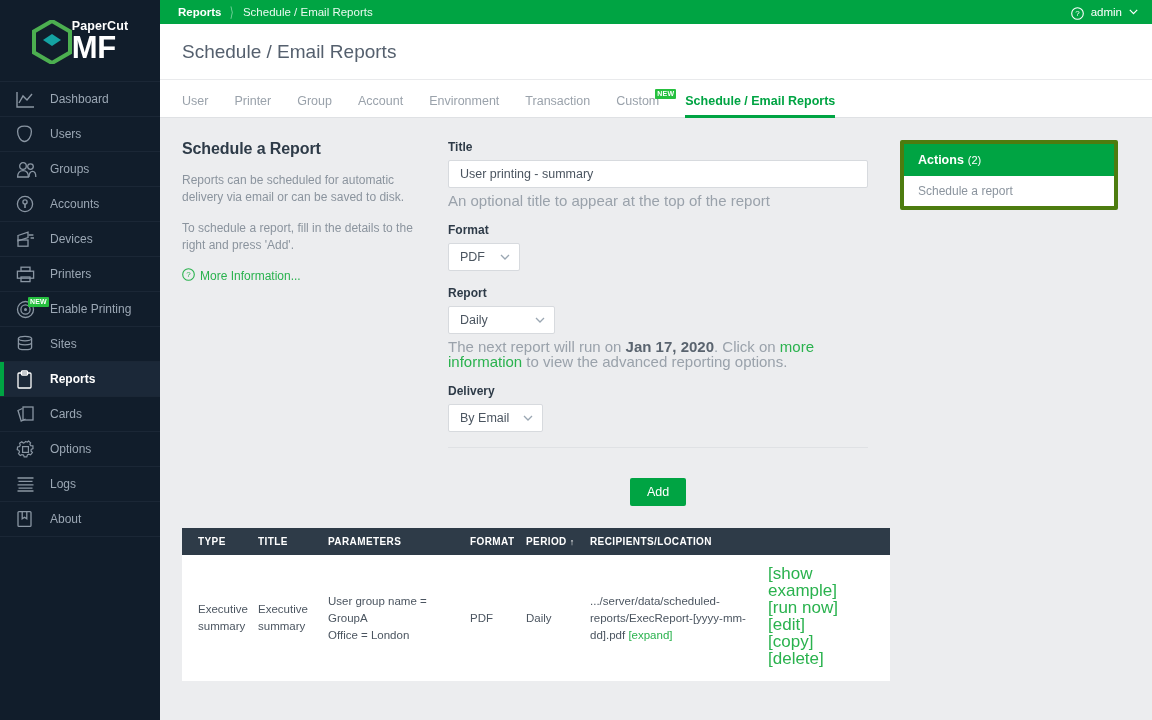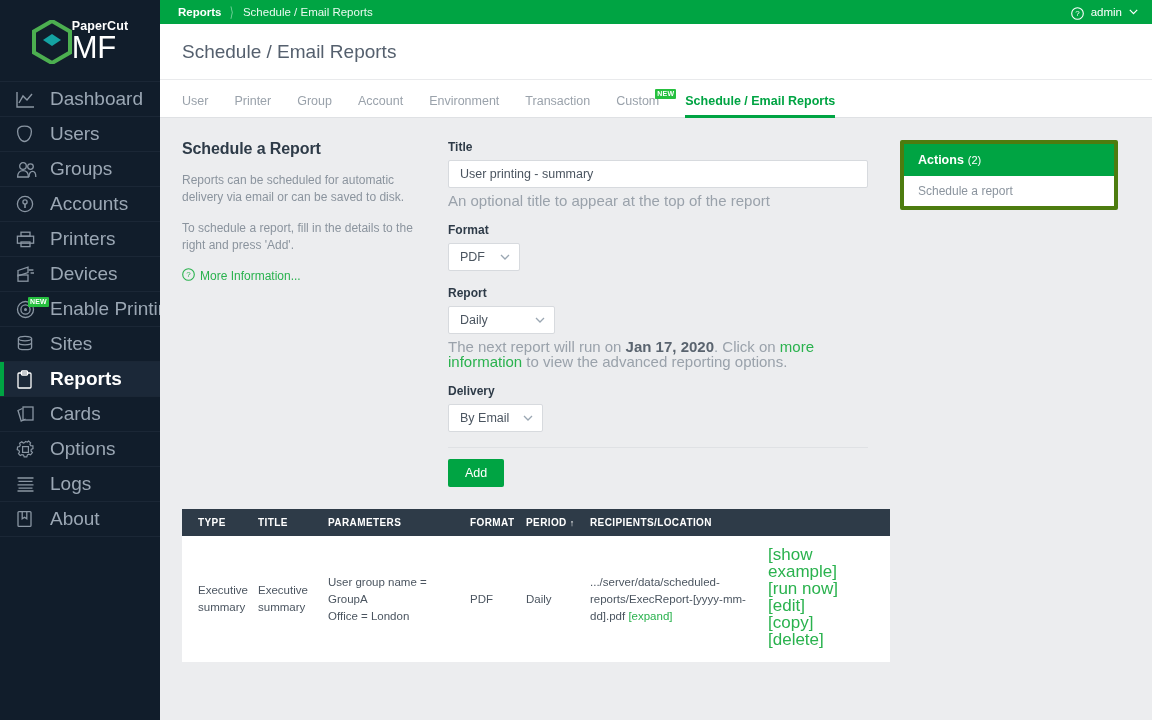--- a/index.html
+++ b/index.html
@@ -27,21 +27,21 @@
     padding-top: 6px;
   }
   .logo-wrap { display: flex; align-items: flex-start; }
   .logo-hex { width: 40px; height: 44px; position: relative; margin-bottom: 2px; }
   .logo-text { display: flex; flex-direction: column; align-items: flex-start; }
   .logo-papercut {
     color: #ffffff; font-size: 12.5px; font-weight: bold;
     letter-spacing: 0.1px; line-height: 12px; margin-bottom: 1px;
   }
   .logo-mf {
-    color: #ffffff; font-size: 31px; font-weight: normal;
+    color: #ffffff; font-size: 31px; font-weight: bold;
     line-height: 29px; letter-spacing: -0.5px;
   }
 
   .nav { margin-top: 2px; }
   .nav-item {
     height: 36px;
     display: flex; align-items: center;
     padding-left: 16px;
     border-bottom: 1px solid #1b2736;
     border-top: 1px solid #1b2736;
@@ -49,21 +49,21 @@
     position: relative;
     cursor: pointer;
   }
   .nav-item .nav-ico {
     width: 26px; height: 22px;
     display: flex; align-items: center; justify-content: flex-start;
     position: relative;
     flex: 0 0 26px;
   }
   .nav-item .nav-label {
-    color: #9ba7b4; font-size: 19px; margin-left: 8px;
+    color: #9ba7b4; font-size: 12px; margin-left: 8px;
     white-space: nowrap;
   }
   .nav-item.active { background: #1b2838; }
   .nav-item.active .nav-label { color: #ffffff; font-weight: bold; }
   .nav-item.active::before {
     content: ""; position: absolute; left: 0; top: 0; bottom: 0;
     width: 4px; background: #00a443;
   }
   .nav-item svg { display: block; }
 
@@ -173,21 +173,21 @@
     padding: 0 9px 0 11px;
     font-size: 12.5px; color: #4b5560;
     cursor: pointer;
   }
   .sel-format { width: 72px; }
   .sel-report { width: 107px; }
   .sel-delivery { width: 95px; }
   .caret { color: #9aa6b2; font-size: 10px; margin-left: 8px; line-height: 1; }
 
   .divider { height: 1px; background: #dfe1e4; margin: 15px 0 0 0; }
-  .addrow { display: flex; justify-content: flex-start; margin-top: 11px; }
+  .addrow { display: flex; justify-content: center; margin-top: 30px; }
   .btn-add {
     background: #00a443; color: #ffffff;
     border: none; border-radius: 2px;
     font-size: 12.5px; font-family: "Liberation Sans", sans-serif;
     padding: 0 17px; height: 28px; cursor: pointer;
   }
 
   .actions-panel {
     background: #ffffff; border: 4px solid #4d7c0f; border-radius: 2px;
   }
@@ -290,38 +290,38 @@
               <circle cx="9" cy="9" r="7.6" fill="none" stroke="#8a96a3" stroke-width="1.3"></circle>
               <circle cx="9" cy="7" r="2.1" fill="none" stroke="#8a96a3" stroke-width="1.3"></circle>
               <path d="M9 8.8 L9 13" stroke="#8a96a3" stroke-width="1.6"></path>
             </svg>
         </span>
         <span class="nav-label">Accounts</span>
       </div>
 
       <div class="nav-item">
         <span class="nav-ico">
+          <svg width="20" height="18" viewBox="0 0 20 18">
+              <path d="M2 5.5 L12 2.2 L12 7.5 L2 10.8 Z" fill="none" stroke="#8a96a3" stroke-width="1.3"></path>
+              <rect x="2" y="10" width="10" height="6.2" fill="none" stroke="#8a96a3" stroke-width="1.3"></rect>
+              <path d="M12.6 5 L17.4 5 M14.6 8 L18 8" stroke="#8a96a3" stroke-width="1.3"></path>
+            </svg>
+        </span>
+        <span class="nav-label">Devices</span>
+      </div>
+
+      <div class="nav-item">
+        <span class="nav-ico">
           <svg width="19" height="17" viewBox="0 0 19 17">
               <rect x="5" y="1.2" width="9" height="4" fill="none" stroke="#8a96a3" stroke-width="1.3"></rect>
               <rect x="1.4" y="5.2" width="16.2" height="7" fill="none" stroke="#8a96a3" stroke-width="1.3"></rect>
               <rect x="5" y="11" width="9" height="4.6" fill="none" stroke="#8a96a3" stroke-width="1.3"></rect>
             </svg>
         </span>
         <span class="nav-label">Printers</span>
-      </div>
-
-      <div class="nav-item">
-        <span class="nav-ico">
-          <svg width="20" height="18" viewBox="0 0 20 18">
-              <path d="M2 5.5 L12 2.2 L12 7.5 L2 10.8 Z" fill="none" stroke="#8a96a3" stroke-width="1.3"></path>
-              <rect x="2" y="10" width="10" height="6.2" fill="none" stroke="#8a96a3" stroke-width="1.3"></rect>
-              <path d="M12.6 5 L17.4 5 M14.6 8 L18 8" stroke="#8a96a3" stroke-width="1.3"></path>
-            </svg>
-        </span>
-        <span class="nav-label">Devices</span>
       </div>
 
       <div class="nav-item">
         <span class="nav-ico">
           <svg width="19" height="19" viewBox="0 0 19 19">
               <circle cx="9.5" cy="9.5" r="8" fill="none" stroke="#8a96a3" stroke-width="1.3"></circle>
               <circle cx="9.5" cy="9.5" r="4.6" fill="none" stroke="#8a96a3" stroke-width="1.3"></circle>
               <circle cx="9.5" cy="9.5" r="1.5" fill="#8a96a3"></circle>
             </svg>
           <span class="new-badge nav-new">NEW</span>

